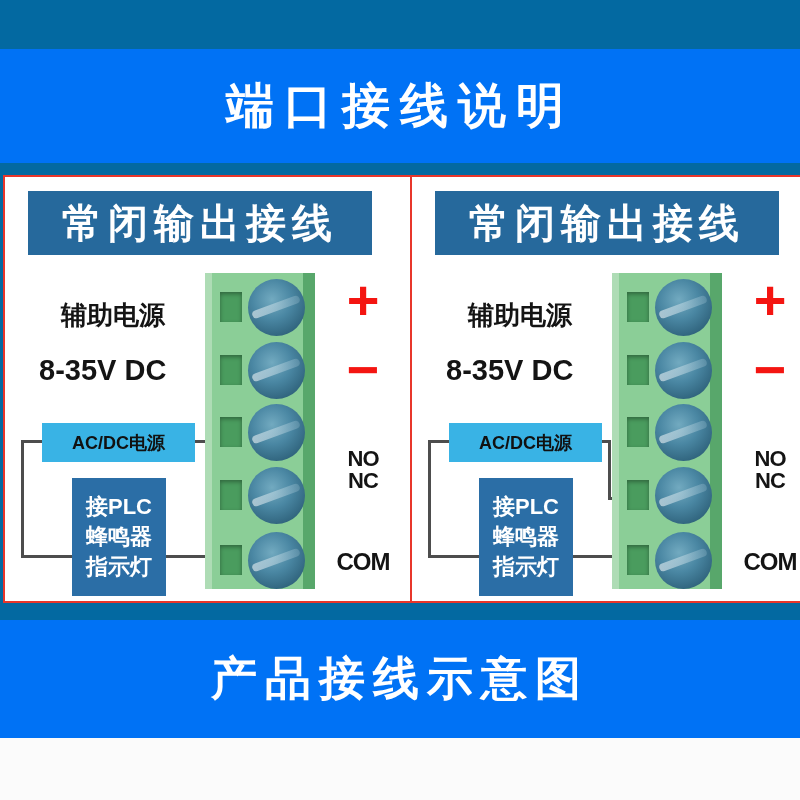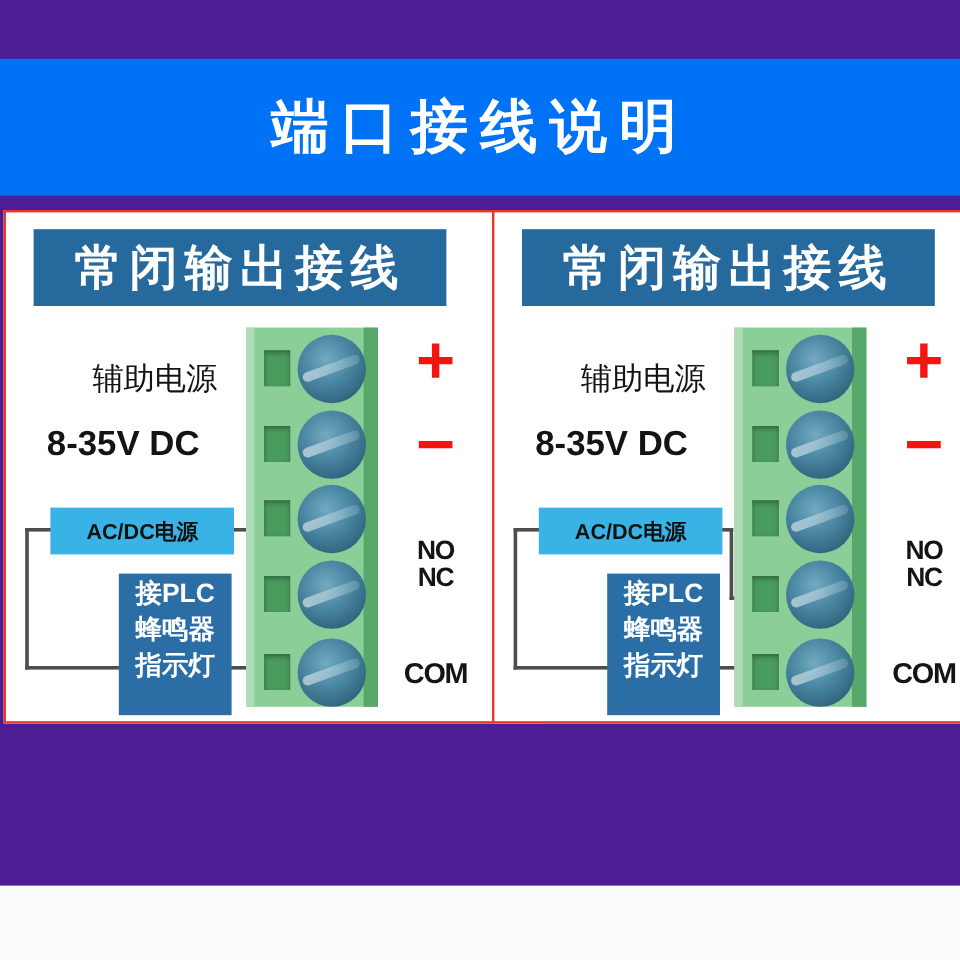--- a/index.html
+++ b/index.html
@@ -1,53 +1,53 @@
 <!DOCTYPE html>
 <html><head>
 <meta charset="utf-8">
 <style>
   html,body{margin:0;padding:0;}
   body{width:800px;height:800px;background:#ffffff;font-family:"Liberation Sans","DejaVu Sans",sans-serif;position:relative;overflow:hidden;}
-  #stage{position:absolute;left:0;top:0;width:800px;height:800px;background:#4c1d95;}
+  #stage{position:absolute;left:0;top:0;width:800px;height:800px;background:#0369a1;}
 
   .banner{position:absolute;left:0;width:800px;background:#0072f5;color:#ffffff;
           display:flex;align-items:center;justify-content:center;font-weight:bold;}
   #top-banner{top:49px;height:114px;font-size:48px;letter-spacing:10px;}
   #bottom-banner{top:620px;height:118px;font-size:46px;letter-spacing:8px;}
   #below-strip{position:absolute;left:0;top:738px;width:800px;height:62px;background:#fbfbfb;}
 
   .panel{position:absolute;top:175px;width:450px;height:428px;border:2px solid #e8362b;
          background:#ffffff;box-sizing:border-box;}
   #panel-a{left:3px;}
   #panel-b{left:410px;}
 
   .panel-header{position:absolute;left:23px;top:14px;width:344px;height:64px;background:#26699c;
                 color:#ffffff;font-size:40px;font-weight:bold;letter-spacing:6px;
                 display:flex;align-items:center;justify-content:center;z-index:2;}
 
-  .aux-label{position:absolute;left:44px;top:121px;width:160px;text-align:center;
-             font-size:26px;font-weight:normal;color:#141414;z-index:2;}
+  .aux-label{position:absolute;left:28px;top:121px;width:160px;text-align:center;
+             font-size:26px;font-weight:bold;color:#141414;z-index:2;}
   .volt-label{position:absolute;left:34px;top:177px;width:176px;text-align:left;
               font-size:29px;font-weight:bold;color:#141414;z-index:2;}
 
   .wire{position:absolute;background:#4d4d4d;z-index:1;}
   .w-h1{left:16px;top:263px;width:25px;height:3px;}
   .w-v{left:16px;top:263px;width:3px;height:118px;}
   .w-bot{left:16px;top:378px;width:186px;height:3px;}
   .w-no{left:188px;top:263px;width:14px;height:3px;}
   .w-nc-a{left:188px;top:263px;width:11px;height:3px;}
   .w-nc-v{left:196px;top:263px;width:3px;height:60px;}
   .w-nc-b{left:196px;top:320px;width:8px;height:3px;}
 
   .acdc-box{position:absolute;left:37px;top:246px;width:153px;height:39px;background:#39b3e5;
             color:#111111;font-size:18px;font-weight:bold;display:flex;align-items:center;
             justify-content:center;z-index:2;}
   .plc-box{position:absolute;left:67px;top:301px;width:94px;height:118px;background:#2b6ea6;
            color:#ffffff;font-size:22px;font-weight:bold;text-align:center;z-index:2;
-           display:flex;flex-direction:column;justify-content:flex-start;padding:2px 0;box-sizing:border-box;margin-left:27px;}
+           display:flex;flex-direction:column;justify-content:center;padding:2px 0;box-sizing:border-box;}
 
   .tblock{position:absolute;left:200px;top:96px;width:110px;height:316px;background:#8bce97;z-index:2;}
   .tb-hl{position:absolute;left:0;top:0;width:7px;height:100%;background:#aedcb5;}
   .tb-dk{position:absolute;right:0;top:0;width:12px;height:100%;background:#58a76b;}
   .notch{position:absolute;left:15px;width:22px;height:30px;background:#4a9c5e;
          box-shadow:inset 0 2px 4px rgba(0,0,0,0.35);}
   .n1{top:19px;}.n2{top:82px;}.n3{top:144px;}.n4{top:207px;}.n5{top:272px;}
   .screw{position:absolute;left:43px;width:57px;height:57px;border-radius:50%;overflow:hidden;
          background:radial-gradient(circle at 42% 36%, #72aac0 0%, #4a87a3 40%, #2e617a 80%, #24526a 100%);}
   .s1{top:6px;}.s2{top:69px;}.s3{top:131px;}.s4{top:194px;}.s5{top:259px;}
@@ -145,15 +145,18 @@
       <div class="screw s5"></div>
     </div>
 
     <div class="t-label t-plus">+</div>
     <div class="t-label t-minus">−</div>
     <div class="t-label t-no">NO</div>
     <div class="t-label t-nc">NC</div>
     <div class="t-label t-com">COM</div>
   </div>
 
+  <div class="banner" id="bottom-banner">
+    <span>产品接线示意图</span>
+  </div>
   <div id="below-strip"></div>
 
 </div>
 
 </body></html>

